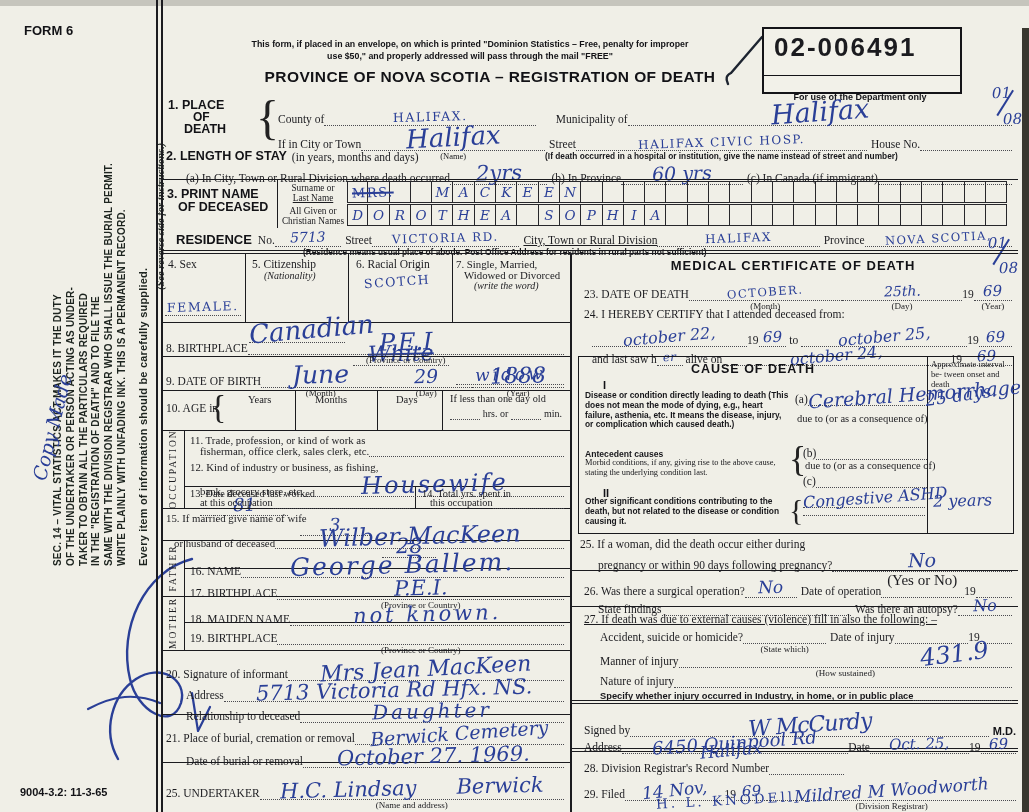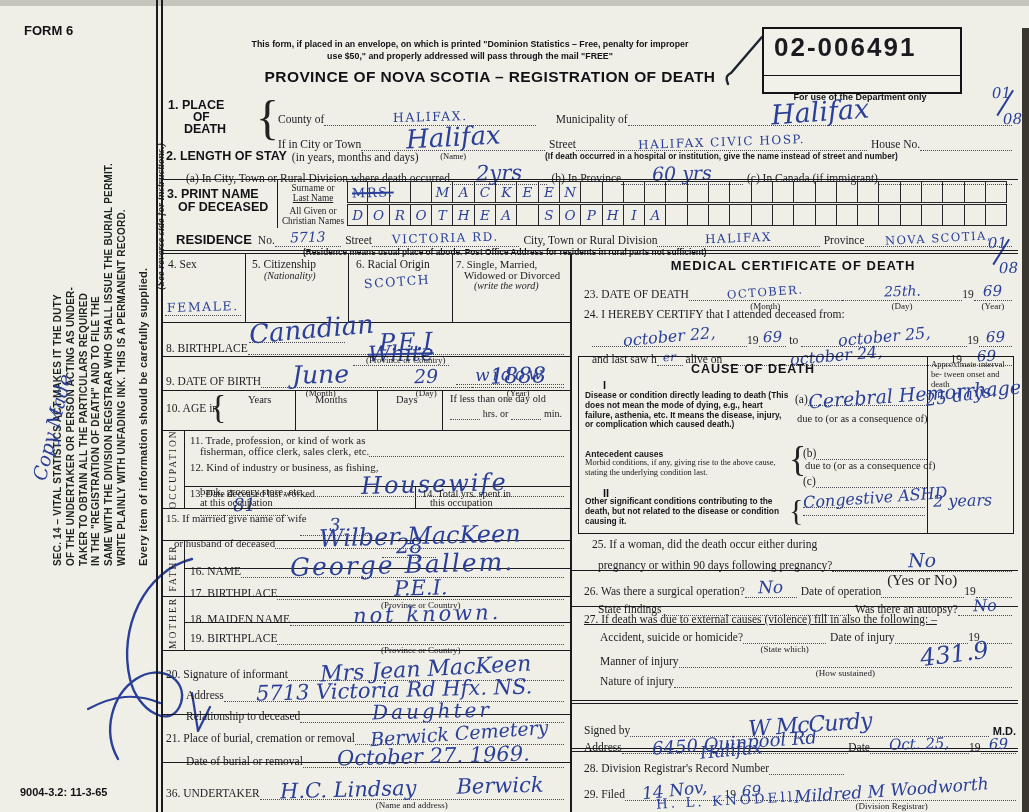--- a/index.html
+++ b/index.html
@@ -217,21 +217,21 @@
     <span class="h" style="font-size:13px;">RESIDENCE</span>
     <span class="t" style="margin-left:6px;">No.</span>
     <span class="d" style="flex:.45;">
       <span class="hw" style="font-size:14px;margin-bottom:0;">5713</span>
     </span>
     <span class="t" style="margin-left:4px;">Street</span>
     <span class="d" style="flex:1;">
       <span class="hw hwc" style="font-size:12px;margin-bottom:0;">VICTORIA RD.</span>
       <span class="under n" style="width:560px;font-size:8.3px;left:90%;">(Residence means usual place of abode. Post Office Address for residents in rural parts not sufficient)</span>
     </span>
-    <span class="t" style="margin-left:4px;">City, Town or Rural Division</span>
+    <span class="t" style="margin-left:4px;text-decoration:underline;">City, Town or Rural Division</span>
     <span class="d" style="flex:1.1;">
       <span class="hw hwc" style="font-size:12px;margin-bottom:0;transform:rotate(-2deg);">HALIFAX</span>
     </span>
     <span class="t" style="margin-left:4px;">Province</span>
     <span class="d" style="flex:1;">
       <span class="hw hwc" style="font-size:11.5px;margin-bottom:0;transform:rotate(-3deg);">NOVA SCOTIA,</span>
     </span>
   </div>
 
   <div class="a" style="left:988px;top:236px;width:34px;height:44px;">
@@ -429,21 +429,21 @@
     </span>
   </div>
   <div class="a f" style="left:186px;top:746px;width:378px;">
     <span class="t">Date of burial or removal</span>
     <span class="d">
       <span class="hw" style="font-size:21px;margin-bottom:-6px;">October 27. 1969.</span>
     </span>
   </div>
 
   <div class="a f" style="left:166px;top:778px;width:398px;">
-    <span class="t">36. UNDERTAKER</span>
+    <span class="t">25. UNDERTAKER</span>
     <span class="d">
       <span class="hw" style="font-size:21px;margin-bottom:-6px;white-space:pre;">H.C. Lindsay      Berwick</span>
       <span class="under t" style="font-size:9px;">(Name and address)</span>
     </span>
   </div>
 
   <div class="a h" style="left:578px;top:259px;width:430px;text-align:center;font-size:13px;letter-spacing:1px;">MEDICAL CERTIFICATE OF DEATH</div>
 
   <div class="a f" style="left:584px;top:282px;width:428px;">
     <span class="t">23. DATE OF DEATH</span>
@@ -525,21 +525,21 @@
     <div class="a n" style="left:6px;top:140px;width:204px;font-size:8.4px;white-space:normal;line-height:9.8px;">Other significant conditions contributing to the death, but not related to the disease or condition causing it.</div>
     <div class="a brace" style="left:210px;top:138px;font-size:30px;">{</div>
     <div class="dw" style="position:absolute;left:224px;top:132px;width:122px;">
       <span class="hw" style="font-size:16px;margin-bottom:-3px;transform:rotate(-4deg);">Congestive ASHD</span>
     </div>
     <div class="dw" style="position:absolute;left:224px;top:158px;width:122px;"></div>
     <span class="a hw" style="left:354px;top:136px;font-size:16px;">2 years</span>
   </div>
 
   <div class="hl" style="left:572px;top:570px;width:446px;"></div>
-  <div class="a t" style="left:592px;top:538px;text-align:right;">25. If a woman, did the death occur either during</div>
+  <div class="a t" style="left:580px;top:538px;text-align:right;">25. If a woman, did the death occur either during</div>
   <div class="a f" style="left:598px;top:551px;width:414px;">
     <span class="t">pregnancy or within 90 days following pregnancy?</span>
     <span class="d">
       <span class="hw" style="font-size:19px;margin-bottom:-5px;">No</span>
       <span class="under t" style="font-size:15px;">(Yes or No)</span>
     </span>
   </div>
 
   <div class="hl" style="left:572px;top:606px;width:446px;"></div>
   <div class="a f" style="left:584px;top:579px;width:428px;">
@@ -577,20 +577,24 @@
   <div class="a f" style="left:600px;top:655px;width:412px;">
     <span class="t">Manner of injury</span>
     <span class="d">
       <span class="under t" style="font-size:9px;">(How sustained)</span>
     </span>
   </div>
   <div class="a f" style="left:600px;top:675px;width:412px;">
     <span class="t">Nature of injury</span>
     <span class="d"></span>
   </div>
+  <div class="a f" style="left:600px;top:691px;width:412px;">
+    <span class="n" style="font-size:9.3px;">Specify whether injury occurred in Industry, in home, or in public place</span>
+    <span class="d"></span>
+  </div>
 
   <div class="a f" style="left:584px;top:714px;width:432px;">
     <span class="t">Signed by</span>
     <span class="d">
       <span class="hw" style="font-size:22px;margin-bottom:-6px;transform:rotate(-4deg);letter-spacing:-1px;">W McCurdy</span>
     </span>
     <span class="h" style="font-size:11px;margin-left:4px;">M.D.</span>
   </div>
   <div class="hl2" style="left:572px;top:748px;width:446px;"></div>
   <div class="a f" style="left:584px;top:734px;width:432px;">

